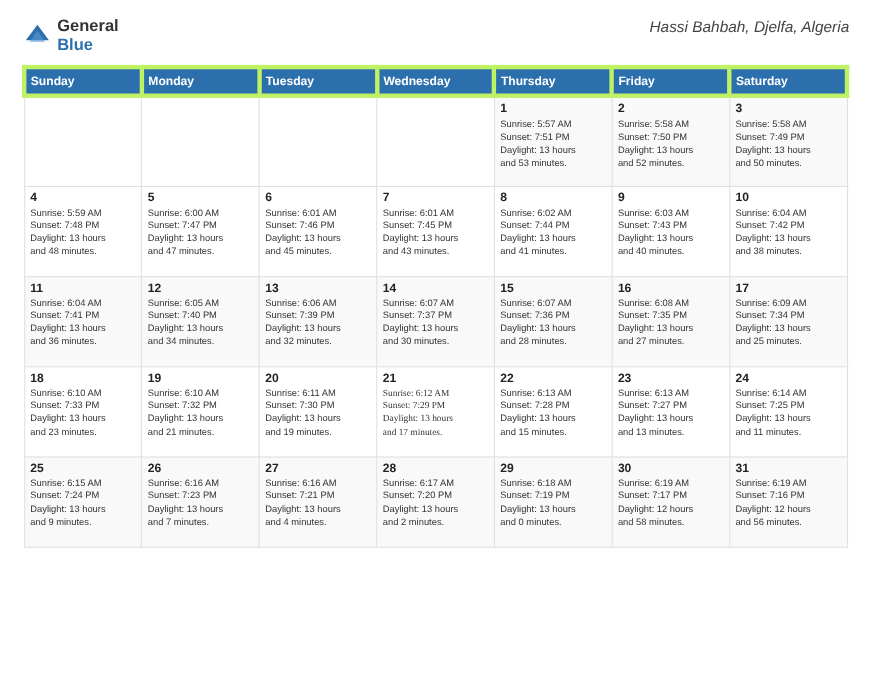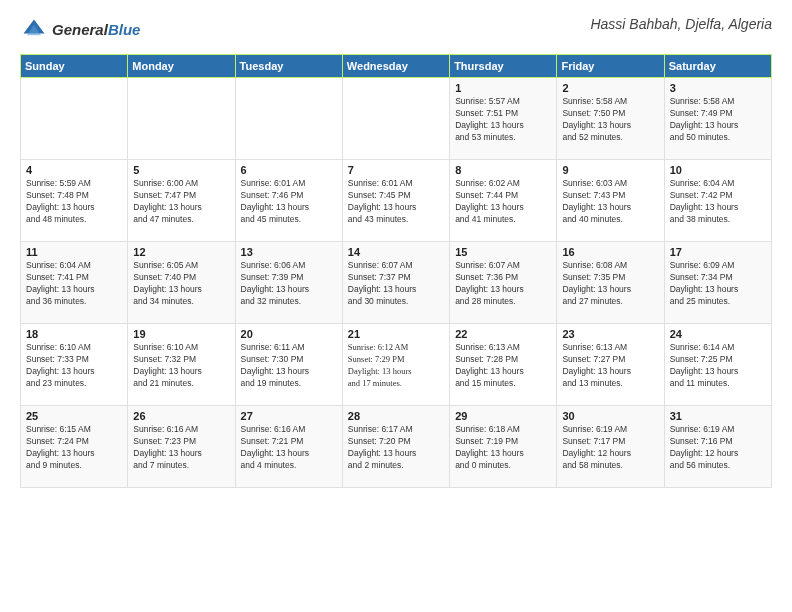--- a/index.html
+++ b/index.html
@@ -21,23 +21,22 @@
       align-items: flex-start;
       margin-bottom: 10px;
     }
     .logo {
       display: flex;
       align-items: center;
       gap: 4px;
     }
     .logo-text {
       display: flex;
-      flex-direction: row;
+      flex-direction: column;
       line-height: 1.1;
-      font-style: italic;
     }
     .logo-general {
       font-size: 15px;
       font-weight: bold;
       color: #333;
     }
     .logo-blue {
       font-size: 15px;
       font-weight: bold;
       color: #2c6fad;
@@ -68,21 +67,21 @@
     }
     .calendar thead tr {
       background-color: #2c6fad;
       color: white;
     }
     .calendar thead th {
       padding: 5px 4px;
       text-align: left;
       font-size: 11px;
       font-weight: bold;
-      border: 1px solid #bef264;
+      border: 4px solid #bef264;
     }
     .calendar tbody tr {
       border-bottom: 1px solid #ccc;
     }
     .calendar tbody td {
       vertical-align: top;
       padding: 4px 5px 4px 5px;
       border: 1px solid #e0e0e0;
       min-height: 70px;
       height: 82px;

